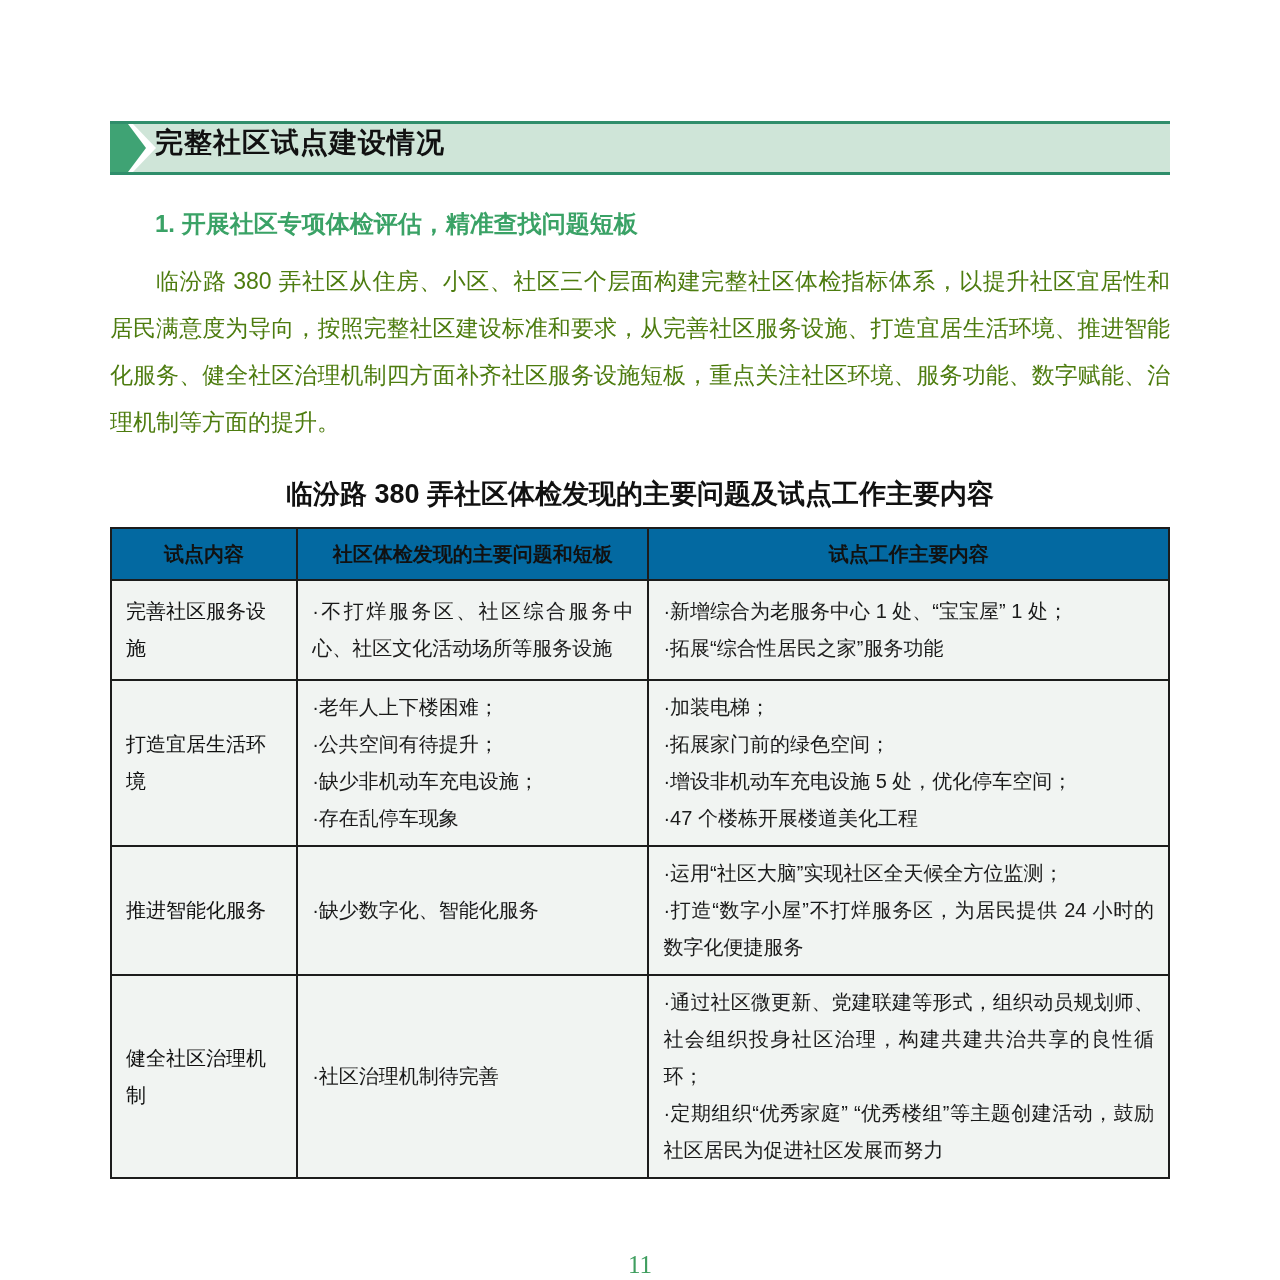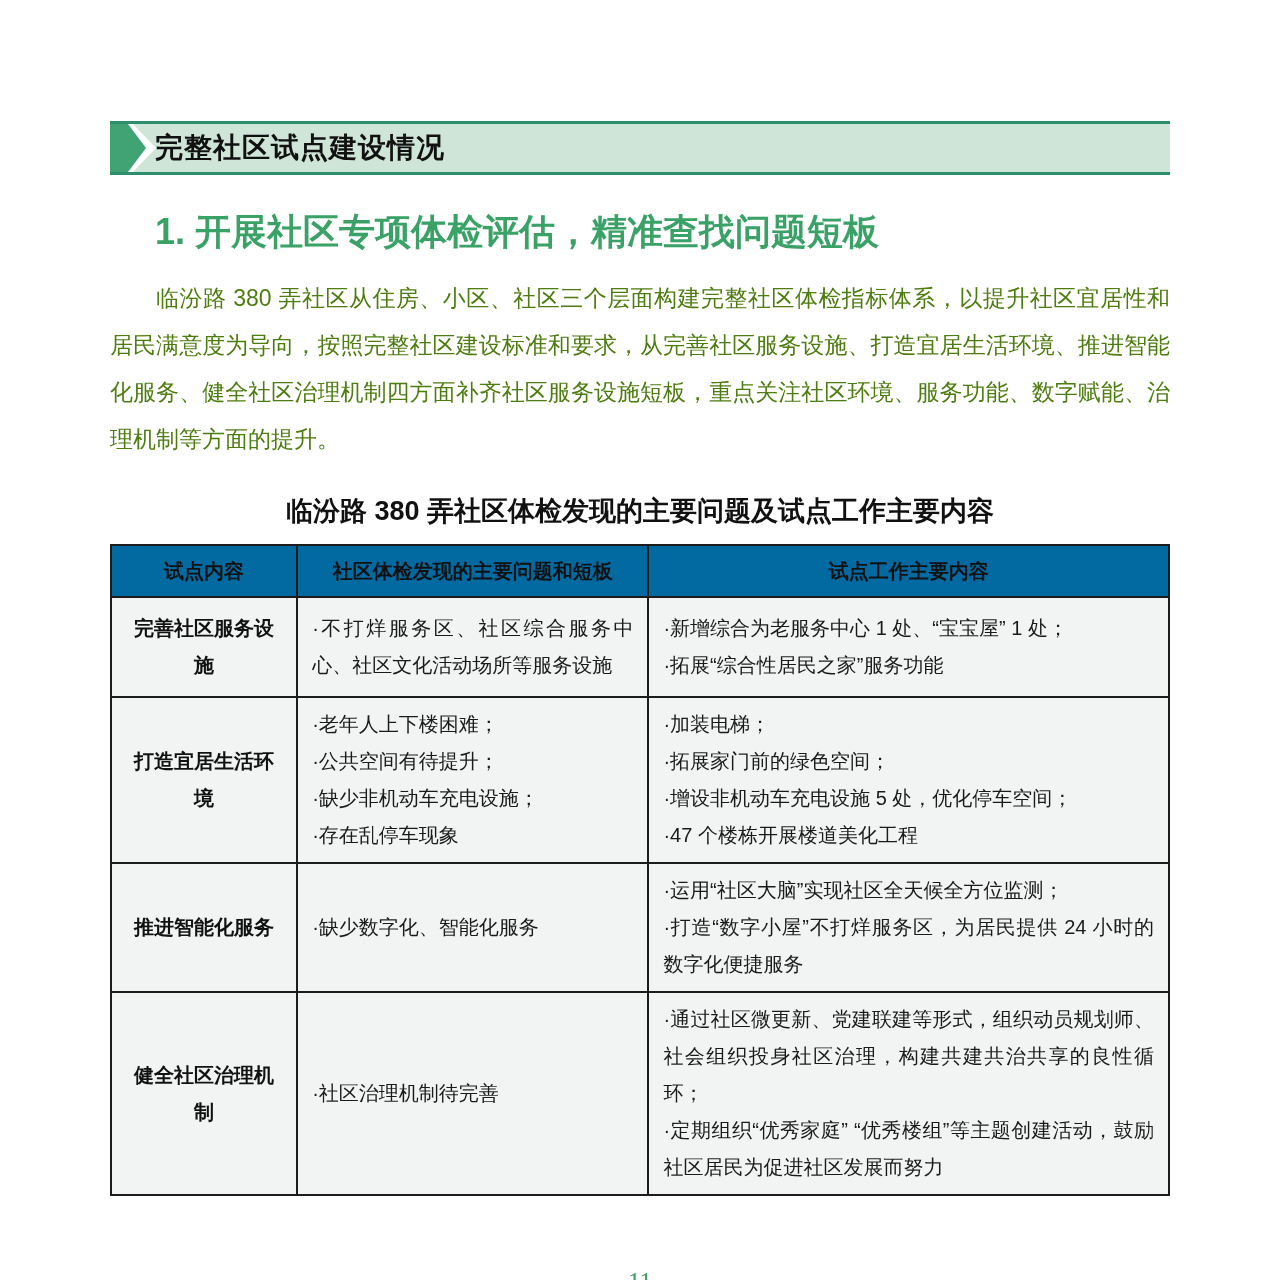--- a/index.html
+++ b/index.html
@@ -9,21 +9,20 @@
   .page { width: 1280px; height: 1280px; padding: 121px 110px 0 110px; }
 
   
   .banner {
     position: relative;
     height: 54px;
     background: #cfe5d8;
     border-top: 3px solid #2f8e6b;
     border-bottom: 3px solid #2f8e6b;
     display: flex;
-    align-items: center;
   }
   .banner-arrow-notch {
     position: absolute; left: 0; top: 0; height: 100%; width: 46px;
     background: #ffffff;
     clip-path: polygon(0 0, 50% 0, 100% 50%, 50% 100%, 0 100%);
   }
   .banner-arrow {
     position: absolute; left: 0; top: 0; height: 100%; width: 36px;
     background: #3fa374;
     clip-path: polygon(0 0, 50% 0, 100% 50%, 50% 100%, 0 100%);
@@ -33,21 +32,21 @@
     font-size: 28px;
     font-weight: bold;
     color: #111111;
     letter-spacing: 1px;
   }
 
   
   .section-heading {
     margin-top: 33px;
     padding-left: 45px;
-    font-size: 36px;
+    font-size: 24px;
     font-weight: bold;
     color: #3aa266;
   }
 
   
   .body-paragraph {
     margin-top: 18px;
     font-size: 23px;
     line-height: 47px;
     text-indent: 2em;
@@ -85,22 +84,22 @@
   col.c1 { width: 17.6%; }
   col.c2 { width: 33.2%; }
   col.c3 { width: 49.2%; }
   table.main-table td {
     font-size: 20px;
     line-height: 37px;
     vertical-align: middle;
     padding: 8px 14px;
   }
   td.cell-category {
-    text-align: center;
-    font-weight: bold;
+    text-align: left;
+    font-weight: normal;
     padding: 8px 6px;
     color: #111111;
   }
   td.cell-problems, td.cell-actions {
     white-space: pre-line;
     text-align: justify;
   }
   tr.row-1 { height: 100px; }
   tr.row-2 { height: 158px; }
   tr.row-3 { height: 129px; }

